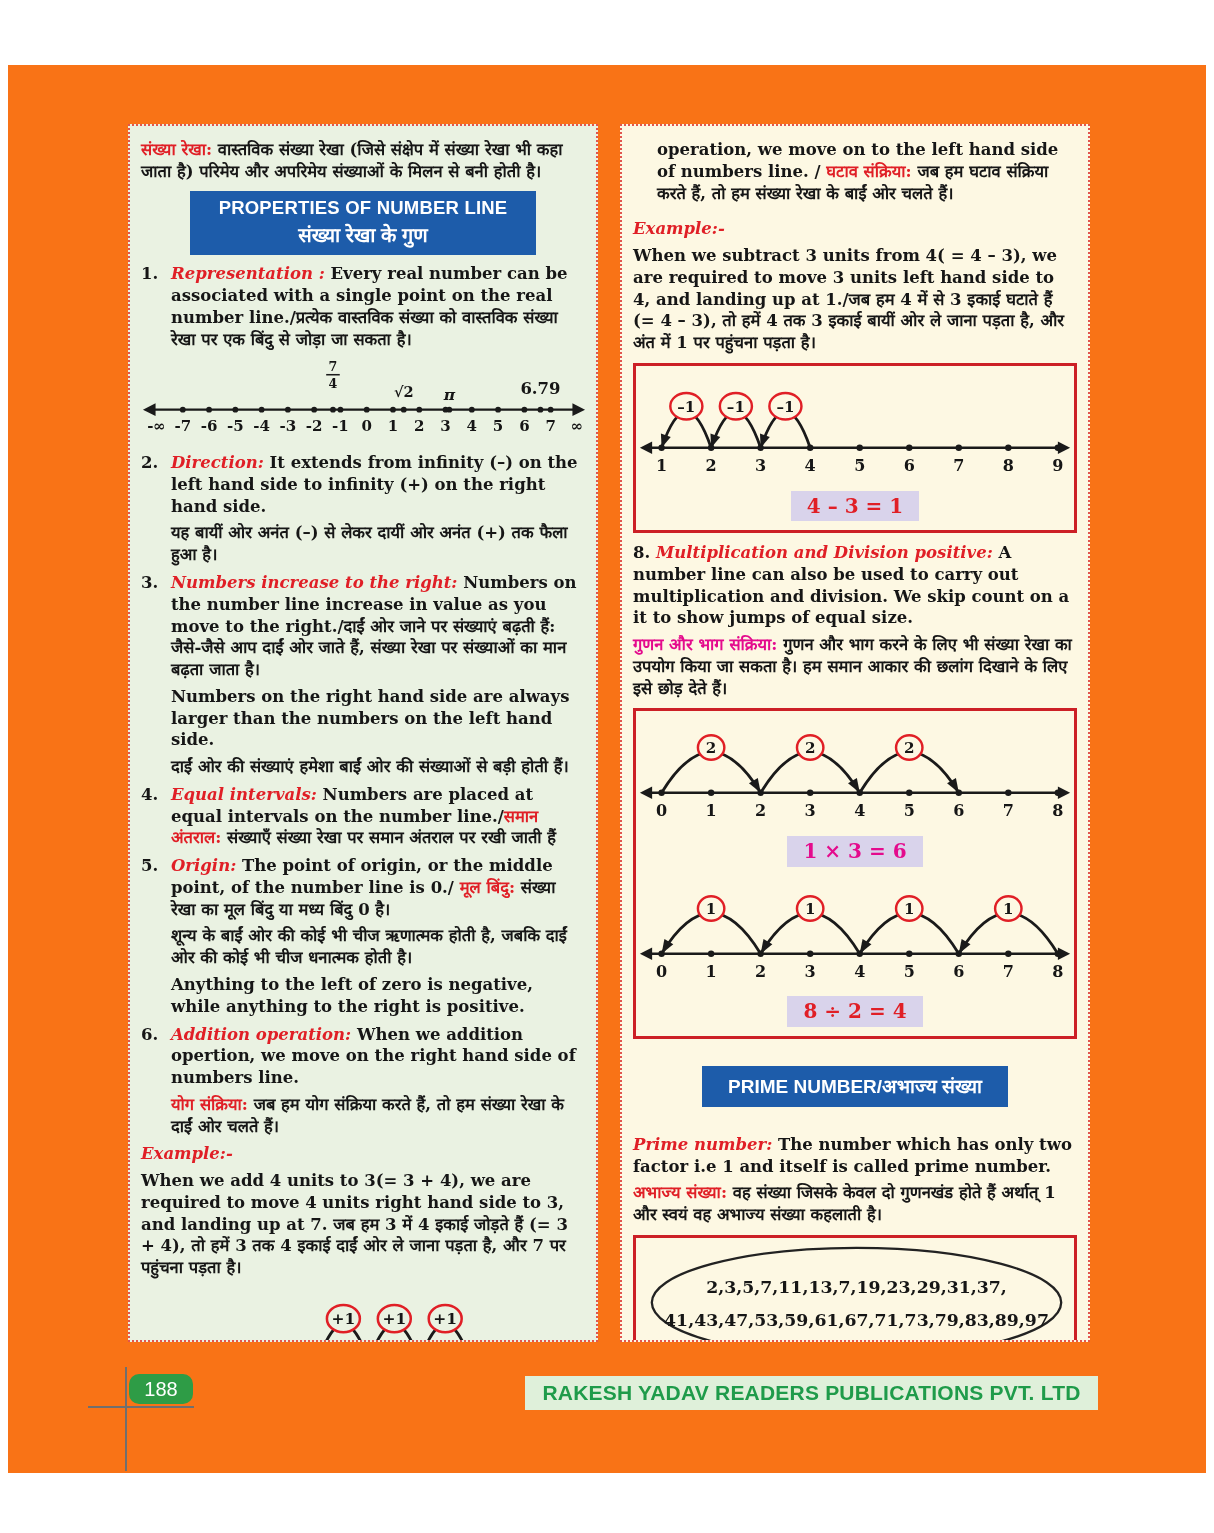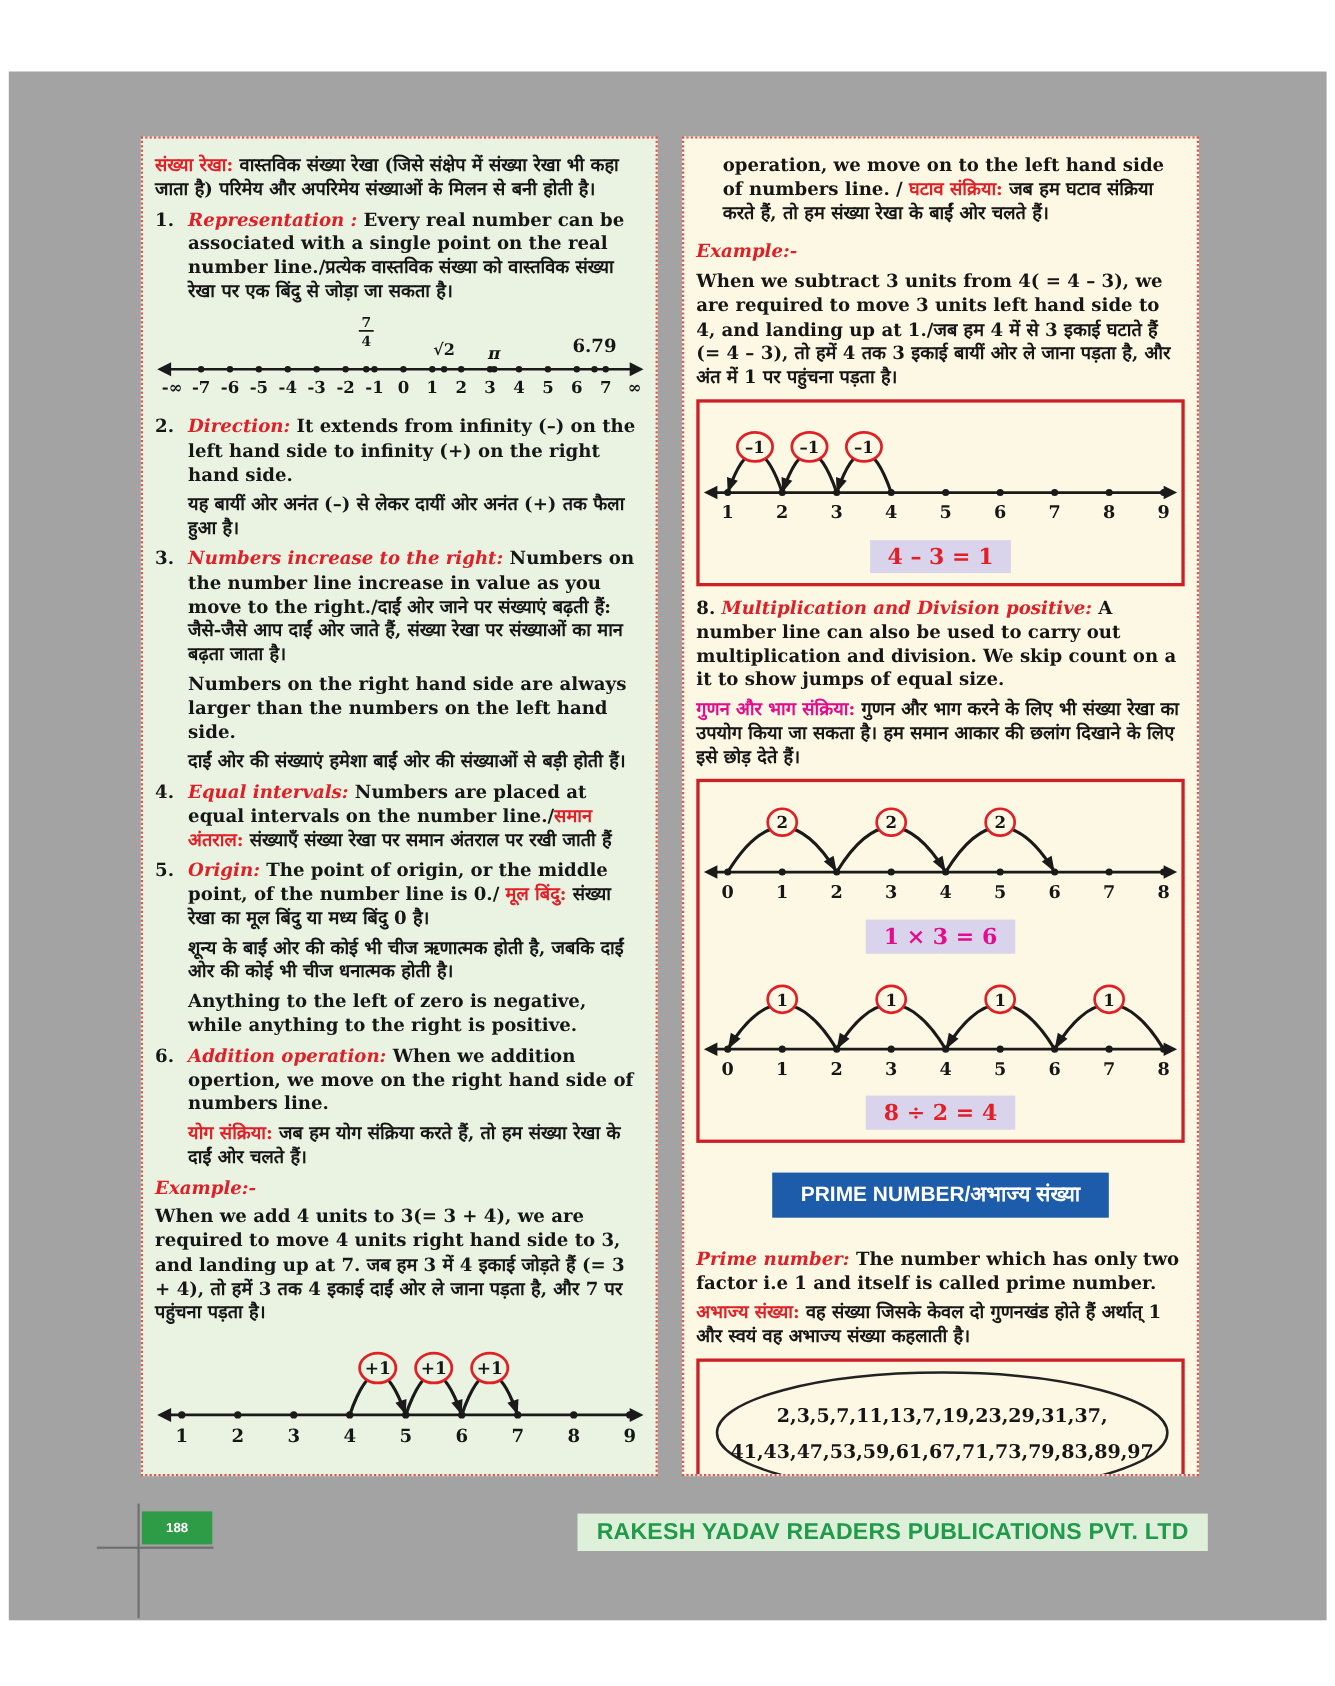--- a/index.html
+++ b/index.html
@@ -1,18 +1,18 @@
 <!DOCTYPE html>
 <html><head>
 <meta charset="utf-8">
 <style>
   html,body{margin:0;padding:0;}
   .page{position:relative;width:1214px;height:1533px;background:#ffffff;overflow:hidden;
         font-family:"DejaVu Serif",serif;color:#161616;}
-  .paper{position:absolute;left:8px;top:65px;width:1198px;height:1408px;background:#a3a3a3;}
+  .paper{position:absolute;left:8px;top:65px;width:1198px;height:1408px;background:#f97316;}
   .col{position:absolute;top:59px;width:470px;height:1218px;box-sizing:border-box;
        border:2px dotted #e2554e;padding:8px 11px 6px 11px;overflow:hidden;
        font-size:16.5px;line-height:1.32;font-weight:bold;}
   .col-left{left:120px;background:#eaf2e2;}
   .col-right{left:612px;background:#fdf8e3;}
   p{margin:5px 0;}
   .red{color:#e01f26;}
   .ital{font-style:italic;}
   .magenta{color:#e40b8d;}
   .bluebox{background:#1d5caa;color:#ffffff;text-align:center;
@@ -25,38 +25,42 @@
   .item .num{flex:0 0 30px;width:30px;}
   .item .body{flex:1;}
   .subpara{margin-top:5px;}
   .cont-indent{margin-left:24px;}
   .diagram{text-align:center;margin:2px 0;}
   .eq{display:inline-block;margin:2px auto 4px auto;padding:2px 16px;background:#d9d3eb;
       font-size:20px;font-weight:bold;}
   .redbox{border:3px solid #cc2026;margin:9px 0;padding:5px 2px;text-align:center;}
   svg text{font-family:"DejaVu Serif",serif;font-weight:bold;fill:#161616;}
   .footer-pagenum{position:absolute;left:121px;top:1309px;width:64px;height:30px;background:#2e9c46;
-      color:#fff;font-family:"Liberation Sans",sans-serif;font-weight:bold;font-size:12px;
-      display:flex;align-items:center;justify-content:center;}
+      color:#fff;font-family:"Liberation Sans",sans-serif;font-weight:normal;font-size:20px;
+      display:flex;align-items:center;justify-content:center;border-radius:10px;}
   .footer-bar{position:absolute;left:517px;top:1311px;width:573px;height:34px;background:#dff0da;
       color:#1f9b4a;font-family:"Liberation Sans",sans-serif;font-weight:bold;font-size:21px;
       display:flex;align-items:center;justify-content:center;letter-spacing:.2px;text-align:center;}
   .cropline-v{position:absolute;left:117px;top:1302px;width:2px;height:104px;background:#6f6f6f;}
   .cropline-h{position:absolute;left:80px;top:1341px;width:106px;height:2px;background:#6f6f6f;}
 </style>
 </head>
 <body>
 
 <div class="page">
   <div class="paper">
 
     <div class="col col-left">
 
       <p><span class="red">संख्या रेखा:</span> <span>वास्तविक संख्या रेखा (जिसे संक्षेप में संख्या रेखा भी कहा जाता है) परिमेय और अपरिमेय संख्याओं के मिलन से बनी होती है।</span></p>
 
+      <div class="bluebox bluebox-left">
+        <div class="l1">PROPERTIES OF NUMBER LINE</div>
+        <div class="l2">संख्या रेखा के गुण</div>
+      </div>
 
       <div class="item">
         <span class="num">1.</span>
         <span class="body"><span class="red ital">Representation :</span> <span>Every real number can be associated with a single point on the real number line./</span><span>प्रत्येक वास्तविक संख्या को वास्तविक संख्या रेखा पर एक बिंदु से जोड़ा जा सकता है।</span></span>
       </div>
 
       <div class="diagram">
         <svg width="446" height="84" viewBox="0 0 460 84">
           <line x1="10" y1="54" x2="450" y2="54" stroke="#1a1a1a" stroke-width="2.4"></line>
           <polygon points="2,54 15,47.5 15,60.5" fill="#1a1a1a"></polygon>

